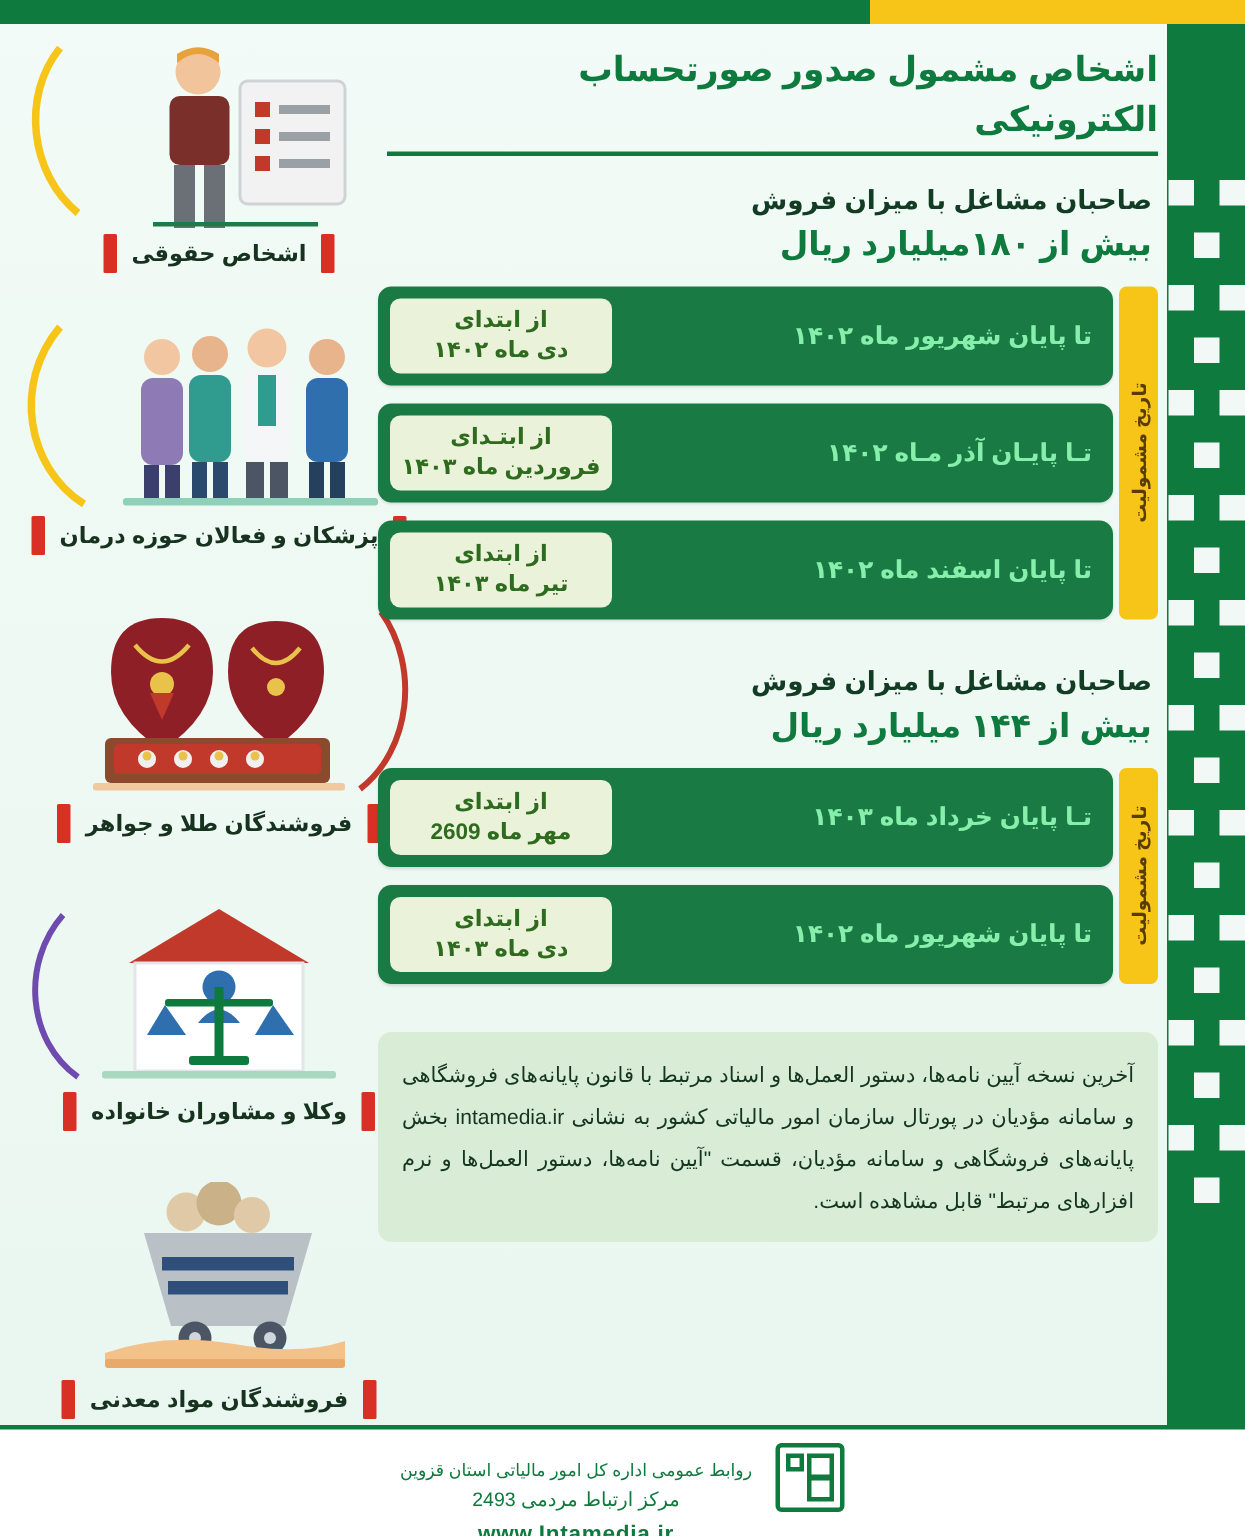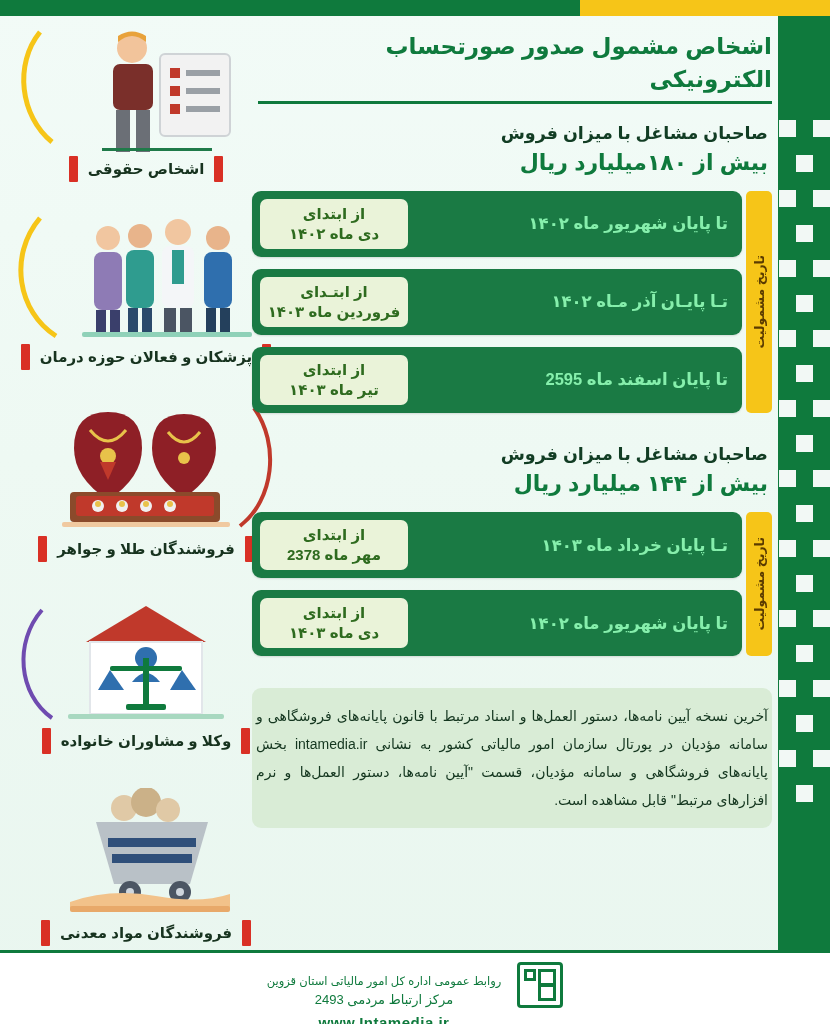--- a/index.html
+++ b/index.html
@@ -100,21 +100,21 @@
     color: #86efac; font-size: 16.5px; font-weight: bold; letter-spacing: .6px;
   }
   .pill {
     background: #eaf3d9; color: #2e6b1f; border-radius: 7px;
     min-width: 148px; height: 50px;
     display: flex; flex-direction: column; align-items: center; justify-content: center;
     font-size: 15px; font-weight: bold; line-height: 1.35;
   }
   .note {
     margin-top: 16px; background: #d9ecd6; border-radius: 9px;
-    padding: 14px 4px; color: #14361f; font-size: 14px; line-height: 2;
+    padding: 14px 16px; color: #14361f; font-size: 14px; line-height: 2;
     text-align: justify; text-align-last: right; direction: rtl;
   }
 
   
   .footer {
     position: absolute; bottom: 6px; left: 0; width: 830px; height: 66px;
     display: flex; align-items: center; justify-content: center; gap: 16px;
   }
   .footer .txt { text-align: center; color: #0f7a3d; line-height: 1.6; margin-top: 37px; }
   .footer .t1 { font-size: 11.5px; }
@@ -339,21 +339,21 @@
 
       <div class="row">
         <span class="deadline">تـا پایـان آذر مـاه ۱۴۰۲</span>
         <span class="pill">
           <span>از ابتـدای</span>
           <span>فروردین ماه ۱۴۰۳</span>
         </span>
       </div>
 
       <div class="row">
-        <span class="deadline">تا پایان اسفند ماه 2595</span>
+        <span class="deadline">تا پایان اسفند ماه ۱۴۰۲</span>
         <span class="pill">
           <span>از ابتدای</span>
           <span>تیر ماه ۱۴۰۳</span>
         </span>
       </div>
     </div>
 
     <div class="sect-head">
       <div class="l1">صاحبان مشاغل با میزان فروش</div>
       <div class="l2">بیش از ۱۴۴ میلیارد ریال</div>
@@ -361,21 +361,21 @@
 
     <div class="rows" style="height:160px;">
       <div class="vlabel" style="height:144px;">
         <span>تاریخ مشمولیت</span>
       </div>
 
       <div class="row">
         <span class="deadline">تـا پایان خرداد ماه ۱۴۰۳</span>
         <span class="pill">
           <span>از ابتدای</span>
-          <span>مهر ماه 2378</span>
+          <span>مهر ماه 2609</span>
         </span>
       </div>
 
       <div class="row">
         <span class="deadline">تا پایان  شهریور ماه ۱۴۰۲</span>
         <span class="pill">
           <span>از ابتدای</span>
           <span>دی ماه ۱۴۰۳</span>
         </span>
       </div>

